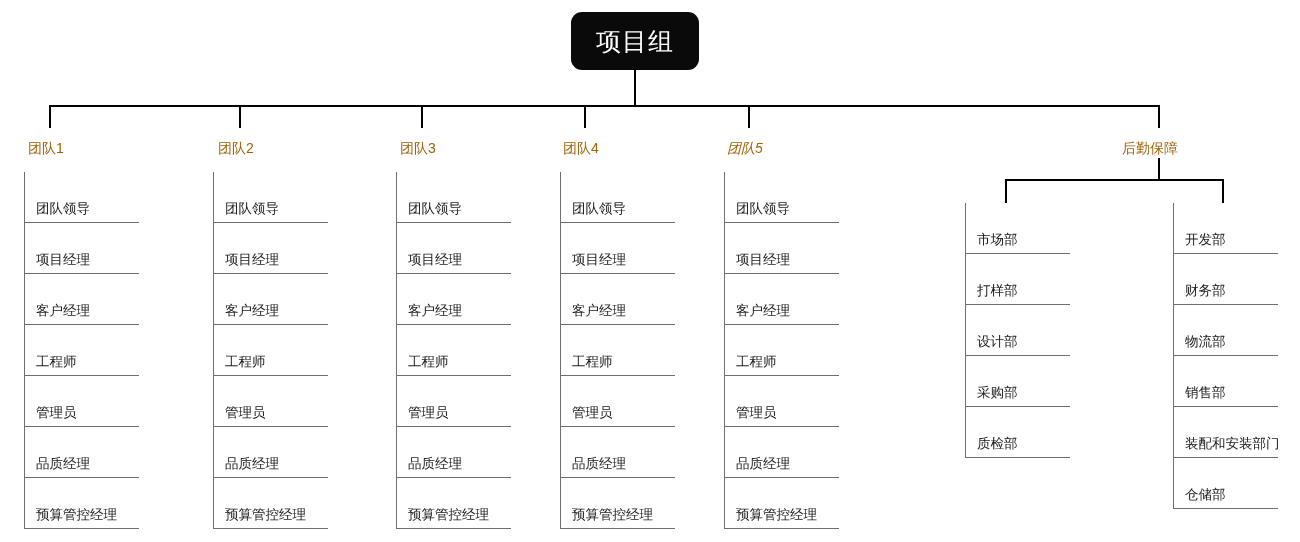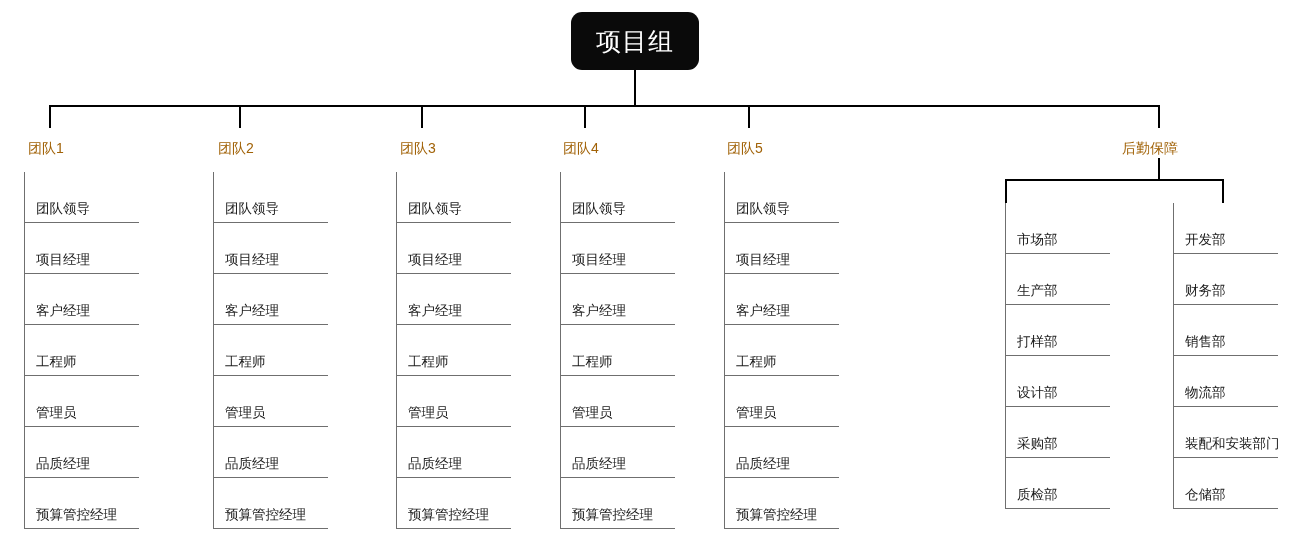--- a/index.html
+++ b/index.html
@@ -100,21 +100,21 @@
   <div class="conn conn-v" style="left:239px; top:105px; height:23px;"></div>
   <div class="conn conn-v" style="left:421px; top:105px; height:23px;"></div>
   <div class="conn conn-v" style="left:584px; top:105px; height:23px;"></div>
   <div class="conn conn-v" style="left:748px; top:105px; height:23px;"></div>
   <div class="conn conn-v" style="left:1158px; top:105px; height:23px;"></div>
 
   <div class="group-label" style="left:28px; top:140px;">团队1</div>
   <div class="group-label" style="left:218px; top:140px;">团队2</div>
   <div class="group-label" style="left:400px; top:140px;">团队3</div>
   <div class="group-label" style="left:563px; top:140px;">团队4</div>
-  <div class="group-label" style="left:727px; top:140px;">团队5</div>
+  <div class="group-label" style="left:727px; top:140px;font-style:italic;">团队5</div>
   <div class="group-label" style="left:1122px; top:140px;text-align:right;">后勤保障</div>
 
   <div class="conn conn-v" style="left:1158px; top:158px; height:22px;"></div>
   <div class="conn conn-h" style="left:1005px; top:179px; width:219px;"></div>
   <div class="conn conn-v" style="left:1005px; top:179px; height:24px;"></div>
   <div class="conn conn-v" style="left:1222px; top:179px; height:24px;"></div>
 
   <div class="role-col" style="left:24px; top:172px; width:115px;">
     <div class="col-rail"></div>
     <div class="role-item">
@@ -233,29 +233,26 @@
         <span class="role-text">管理员</span>
       </div>
     <div class="role-item">
         <span class="role-text">品质经理</span>
       </div>
     <div class="role-item">
         <span class="role-text">预算管控经理</span>
       </div>
   </div>
 
-  <div class="role-col" style="left:965px; top:203px; width:105px;margin-left:40px;">
+  <div class="role-col" style="left:965px; top:203px; width:105px;">
     <div class="col-rail"></div>
     <div class="role-item">
         <span class="role-text">市场部</span>
       </div>
     <div class="role-item">
-        <span class="role-text">生产部</span>
-      </div>
-    <div class="role-item">
         <span class="role-text">打样部</span>
       </div>
     <div class="role-item">
         <span class="role-text">设计部</span>
       </div>
     <div class="role-item">
         <span class="role-text">采购部</span>
       </div>
     <div class="role-item">
         <span class="role-text">质检部</span>
@@ -264,26 +261,26 @@
 
   <div class="role-col" style="left:1173px; top:203px; width:105px;font-family:Liberation Serif, serif;">
     <div class="col-rail"></div>
     <div class="role-item">
         <span class="role-text">开发部</span>
       </div>
     <div class="role-item">
         <span class="role-text">财务部</span>
       </div>
     <div class="role-item">
+        <span class="role-text">物流部</span>
+      </div>
+    <div class="role-item">
         <span class="role-text">销售部</span>
       </div>
     <div class="role-item">
-        <span class="role-text">物流部</span>
-      </div>
-    <div class="role-item">
         <span class="role-text">装配和安装部门</span>
       </div>
     <div class="role-item">
         <span class="role-text">仓储部</span>
       </div>
   </div>
 
 </div>
 
 </body></html>

